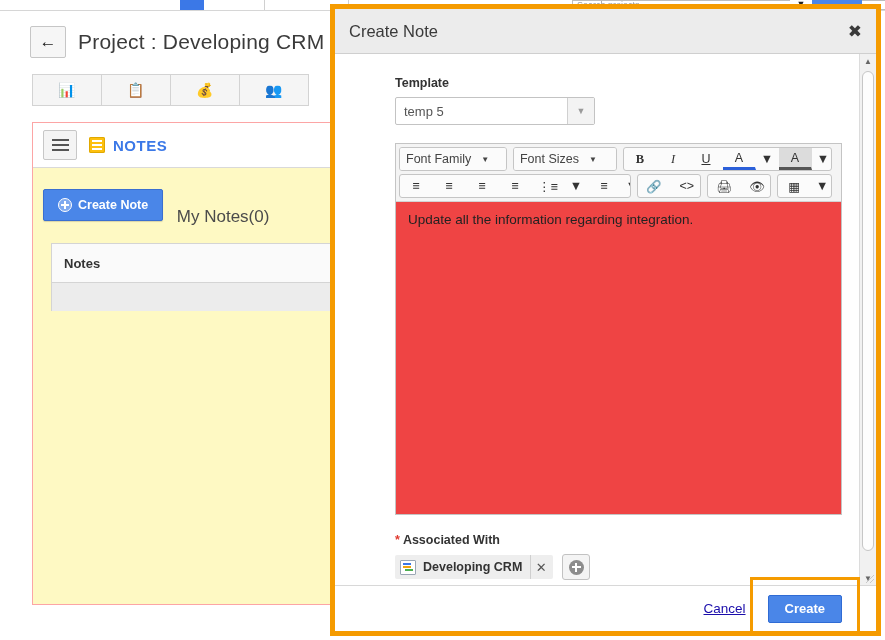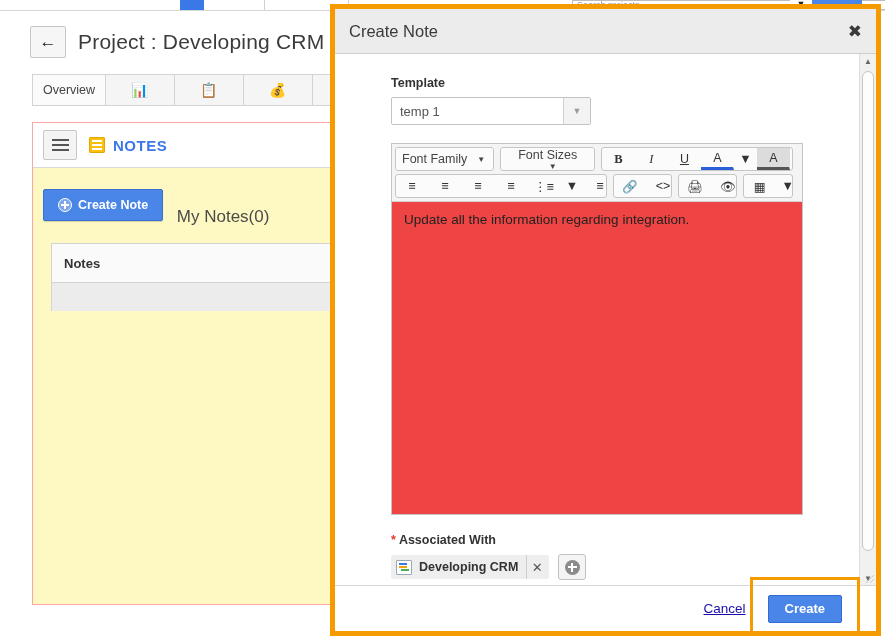--- a/index.html
+++ b/index.html
@@ -61,35 +61,35 @@
   #modal{position:absolute;left:330px;top:4px;width:551px;height:632px;box-sizing:border-box;
          border:5px solid #f59b00;background:#fff;overflow:hidden;}
   #modal-inner{position:absolute;left:0;top:0;right:0;bottom:0;background:#fff;}
 
   #modal-title-bar{height:44px;background:#ececec;border-bottom:1px solid #cfcfcf;display:flex;align-items:center;
                    justify-content:space-between;padding:0 14px 0 14px;}
   #modal-title{font-size:16.5px;color:#3a3a3a;}
   #modal-close{font-size:17px;color:#3a3a3a;cursor:pointer;line-height:1;font-weight:bold;}
 
   #modal-scroll{position:absolute;left:0;top:45px;right:16px;bottom:45px;background:#fff;overflow:hidden;}
-  #modal-content{padding:22px 0 0 40px;margin-left:16px;}
+  #modal-content{padding:22px 0 0 60px;}
 
   .field-label{font-weight:bold;font-size:12.5px;color:#333;margin-bottom:7px;}
   .req{color:#e03a30;font-weight:bold;margin-right:3px;}
 
   .select-box{width:200px;height:28px;border:1px solid #c3c3c3;background:#fff;box-sizing:border-box;
               display:flex;align-items:center;border-radius:2px;cursor:pointer;}
   .select-val{flex:1;padding-left:8px;font-size:13px;color:#555;}
   .select-arrow{width:26px;height:26px;border-left:1px solid #d0d0d0;background:#f3f3f3;
                 display:flex;align-items:center;justify-content:center;font-size:9px;color:#9a9a9a;}
 
   .spacer-18{height:18px;}
 
   
-  #editor{width:412px;border:1px solid #c4c4c4;background:#fff;box-sizing:border-box;}
+  #editor{width:447px;border:1px solid #c4c4c4;background:#fff;box-sizing:border-box;}
   .ed-toolbar{background:#f4f4f4;border-bottom:1px solid #d3d3d3;padding:3px 3px 2px 3px;}
   .ed-row{display:flex;align-items:center;gap:0;margin-bottom:3px;}
   .ed-row:last-child{margin-bottom:1px;}
   .ed-group{display:flex;align-items:center;border:1px solid #c5c5c5;border-radius:3px;background:#fbfbfb;margin-right:6px;overflow:hidden;}
   .ed-btn{min-width:26px;height:22px;display:flex;align-items:center;justify-content:center;
           font-size:12.5px;color:#333;cursor:pointer;border-right:1px solid transparent;padding:0 3px;}
   .ed-btn.active{background:#dcdcdc;}
   .ed-sel{height:22px;display:flex;align-items:center;padding:0 6px;cursor:pointer;background:#fbfbfb;font-size:12.5px;color:#444;}
   .ed-sel .cap{white-space:nowrap;}
   .caret{margin-left:10px;font-size:8px;color:#444;}
@@ -142,23 +142,20 @@
   </div>
 
   <div id="project-head">
     <div class="back-btn">
       <span>←</span>
     </div>
     <div id="project-title">Project : Developing CRM</div>
   </div>
 
   <div id="tabstrip">
-    <div class="ptab first">
-      <span>Overview</span>
-    </div>
     <div class="ptab">
       <span class="tab-ico">📊</span>
     </div>
     <div class="ptab">
       <span class="tab-ico">📋</span>
     </div>
     <div class="ptab">
       <span class="tab-ico">💰</span>
     </div>
     <div class="ptab">
@@ -198,39 +195,39 @@
     <div id="modal-title-bar">
       <div id="modal-title">Create Note</div>
       <div id="modal-close">✖</div>
     </div>
 
     <div id="modal-scroll">
       <div id="modal-content">
 
         <div class="field-label">Template</div>
         <div class="select-box">
-          <div class="select-val">temp 1</div>
+          <div class="select-val">temp 5</div>
           <div class="select-arrow">▼</div>
         </div>
 
         <div class="spacer-18"></div>
 
 
         <div id="editor">
           <div class="ed-toolbar">
 
             <div class="ed-row">
               <div class="ed-group">
                 <div class="ed-sel" style="width:96px;">
                   <span class="cap">Font Family</span>
                   <span class="caret">▼</span>
                 </div>
               </div>
               <div class="ed-group">
-                <div class="ed-sel" style="width:92px;flex-direction:column;">
+                <div class="ed-sel" style="width:92px;">
                   <span class="cap">Font Sizes</span>
                   <span class="caret">▼</span>
                 </div>
               </div>
               <div class="ed-group">
                 <div class="ed-btn" style="font-weight:bold;font-family:'Liberation Serif',serif;">B</div>
                 <div class="ed-btn" style="font-style:italic;font-family:'Liberation Serif',serif;">I</div>
                 <div class="ed-btn" style="text-decoration:underline;">U</div>
                 <div class="ed-btn" style="border-bottom:3px solid #2b5fd9;height:19px;align-self:center;">A</div>
                 <div class="ed-btn" style="min-width:16px;">▼</div>

